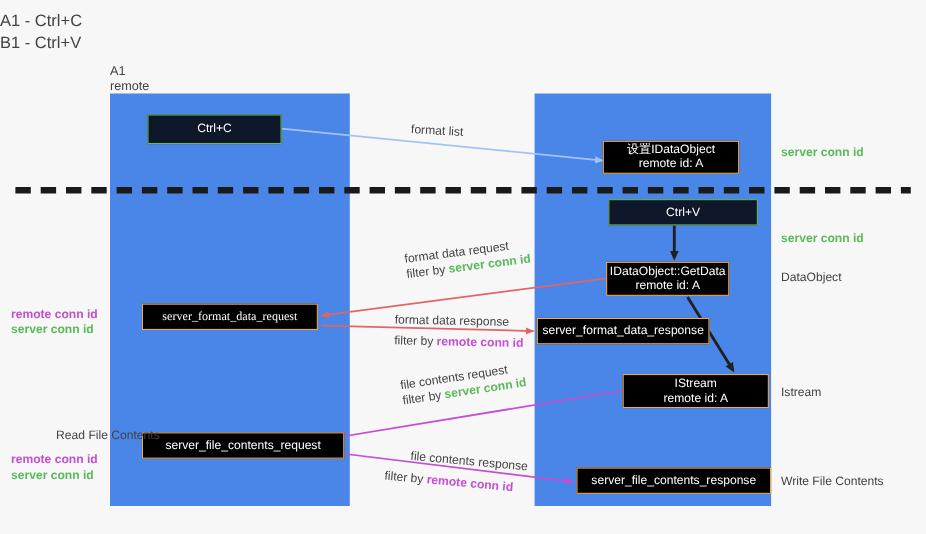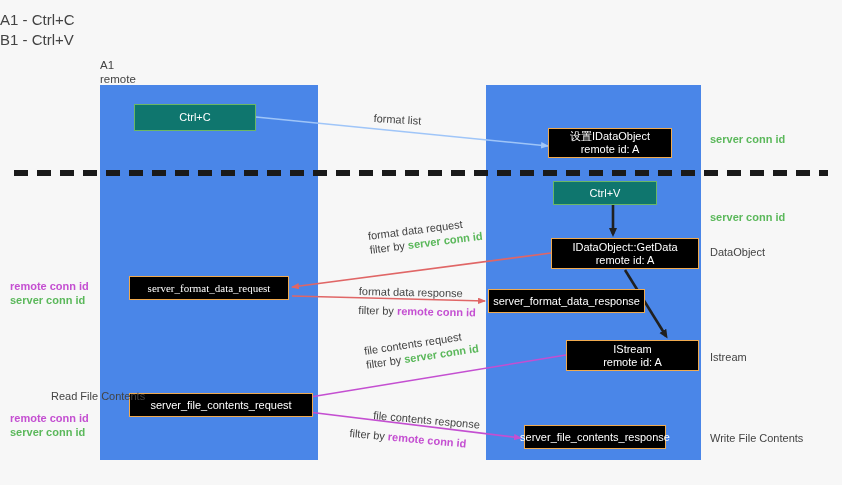--- a/index.html
+++ b/index.html
@@ -67,21 +67,21 @@
     display: flex;
     flex-direction: column;
     align-items: center;
     justify-content: center;
     text-align: center;
     color: #ffffff;
     font-size: 11px;
     line-height: 13px;
     border: 1px solid rgba(0,0,0,0.08);
   }
-  .node.green { background: #0f766e; border-color: #6bb765; }
+  .node.green { background: #0f172a; border-color: #6bb765; }
   .node.orange { background: #000000; border-color: #f0aa4f; }
   .node .l2 { display: block; }
 
   
   .edge-label {
     position: absolute;
     font-size: 11px;
     line-height: 14px;
     color: #434343;
     white-space: nowrap;
@@ -154,25 +154,25 @@
 
   <div class="node green" style="left:134px; top:104px; width:122px; height:27px;">
     <span>Ctrl+C</span>
   </div>
 
   <div class="node orange" style="left:548px; top:128px; width:124px; height:30px;">
     <span>设置IDataObject</span>
     <span class="l2">remote id: A</span>
   </div>
 
-  <div class="node green" style="left:553px; top:181px; width:104px; height:24px;">
+  <div class="node green" style="left:553px; top:181px; width:136px; height:24px;">
     <span>Ctrl+V</span>
   </div>
 
-  <div class="node orange" style="left:551px; top:238px; width:148px; height:31px;">
+  <div class="node orange" style="left:551px; top:238px; width:112px; height:31px;">
     <span>IDataObject::GetData</span>
     <span class="l2">remote id: A</span>
   </div>
 
   <div class="node orange" style="left:566px; top:340px; width:133px; height:31px;">
     <span>IStream</span>
     <span class="l2">remote id: A</span>
   </div>
 
   <div class="node orange" style="left:129px; top:276px; width:160px; height:24px;font-family:Liberation Serif, serif;">
@@ -180,21 +180,21 @@
   </div>
 
   <div class="node orange" style="left:488px; top:289px; width:157px; height:24px;">
     <span>server_format_data_response</span>
   </div>
 
   <div class="node orange" style="left:129px; top:393px; width:184px; height:24px;">
     <span>server_file_contents_request</span>
   </div>
 
-  <div class="node orange" style="left:524px; top:425px; width:142px; height:24px;">
+  <div class="node orange" style="left:524px; top:425px; width:177px; height:24px;">
     <span>server_file_contents_response</span>
   </div>
 
   <div class="edge-label" style="left:374px; top:111px; transform: rotate(3.2deg);">
     <span>format list</span>
   </div>
 
   <div class="edge-label" style="left:367px; top:229px; transform: rotate(-7.2deg);">
     <div>format data request</div>
     <div>

